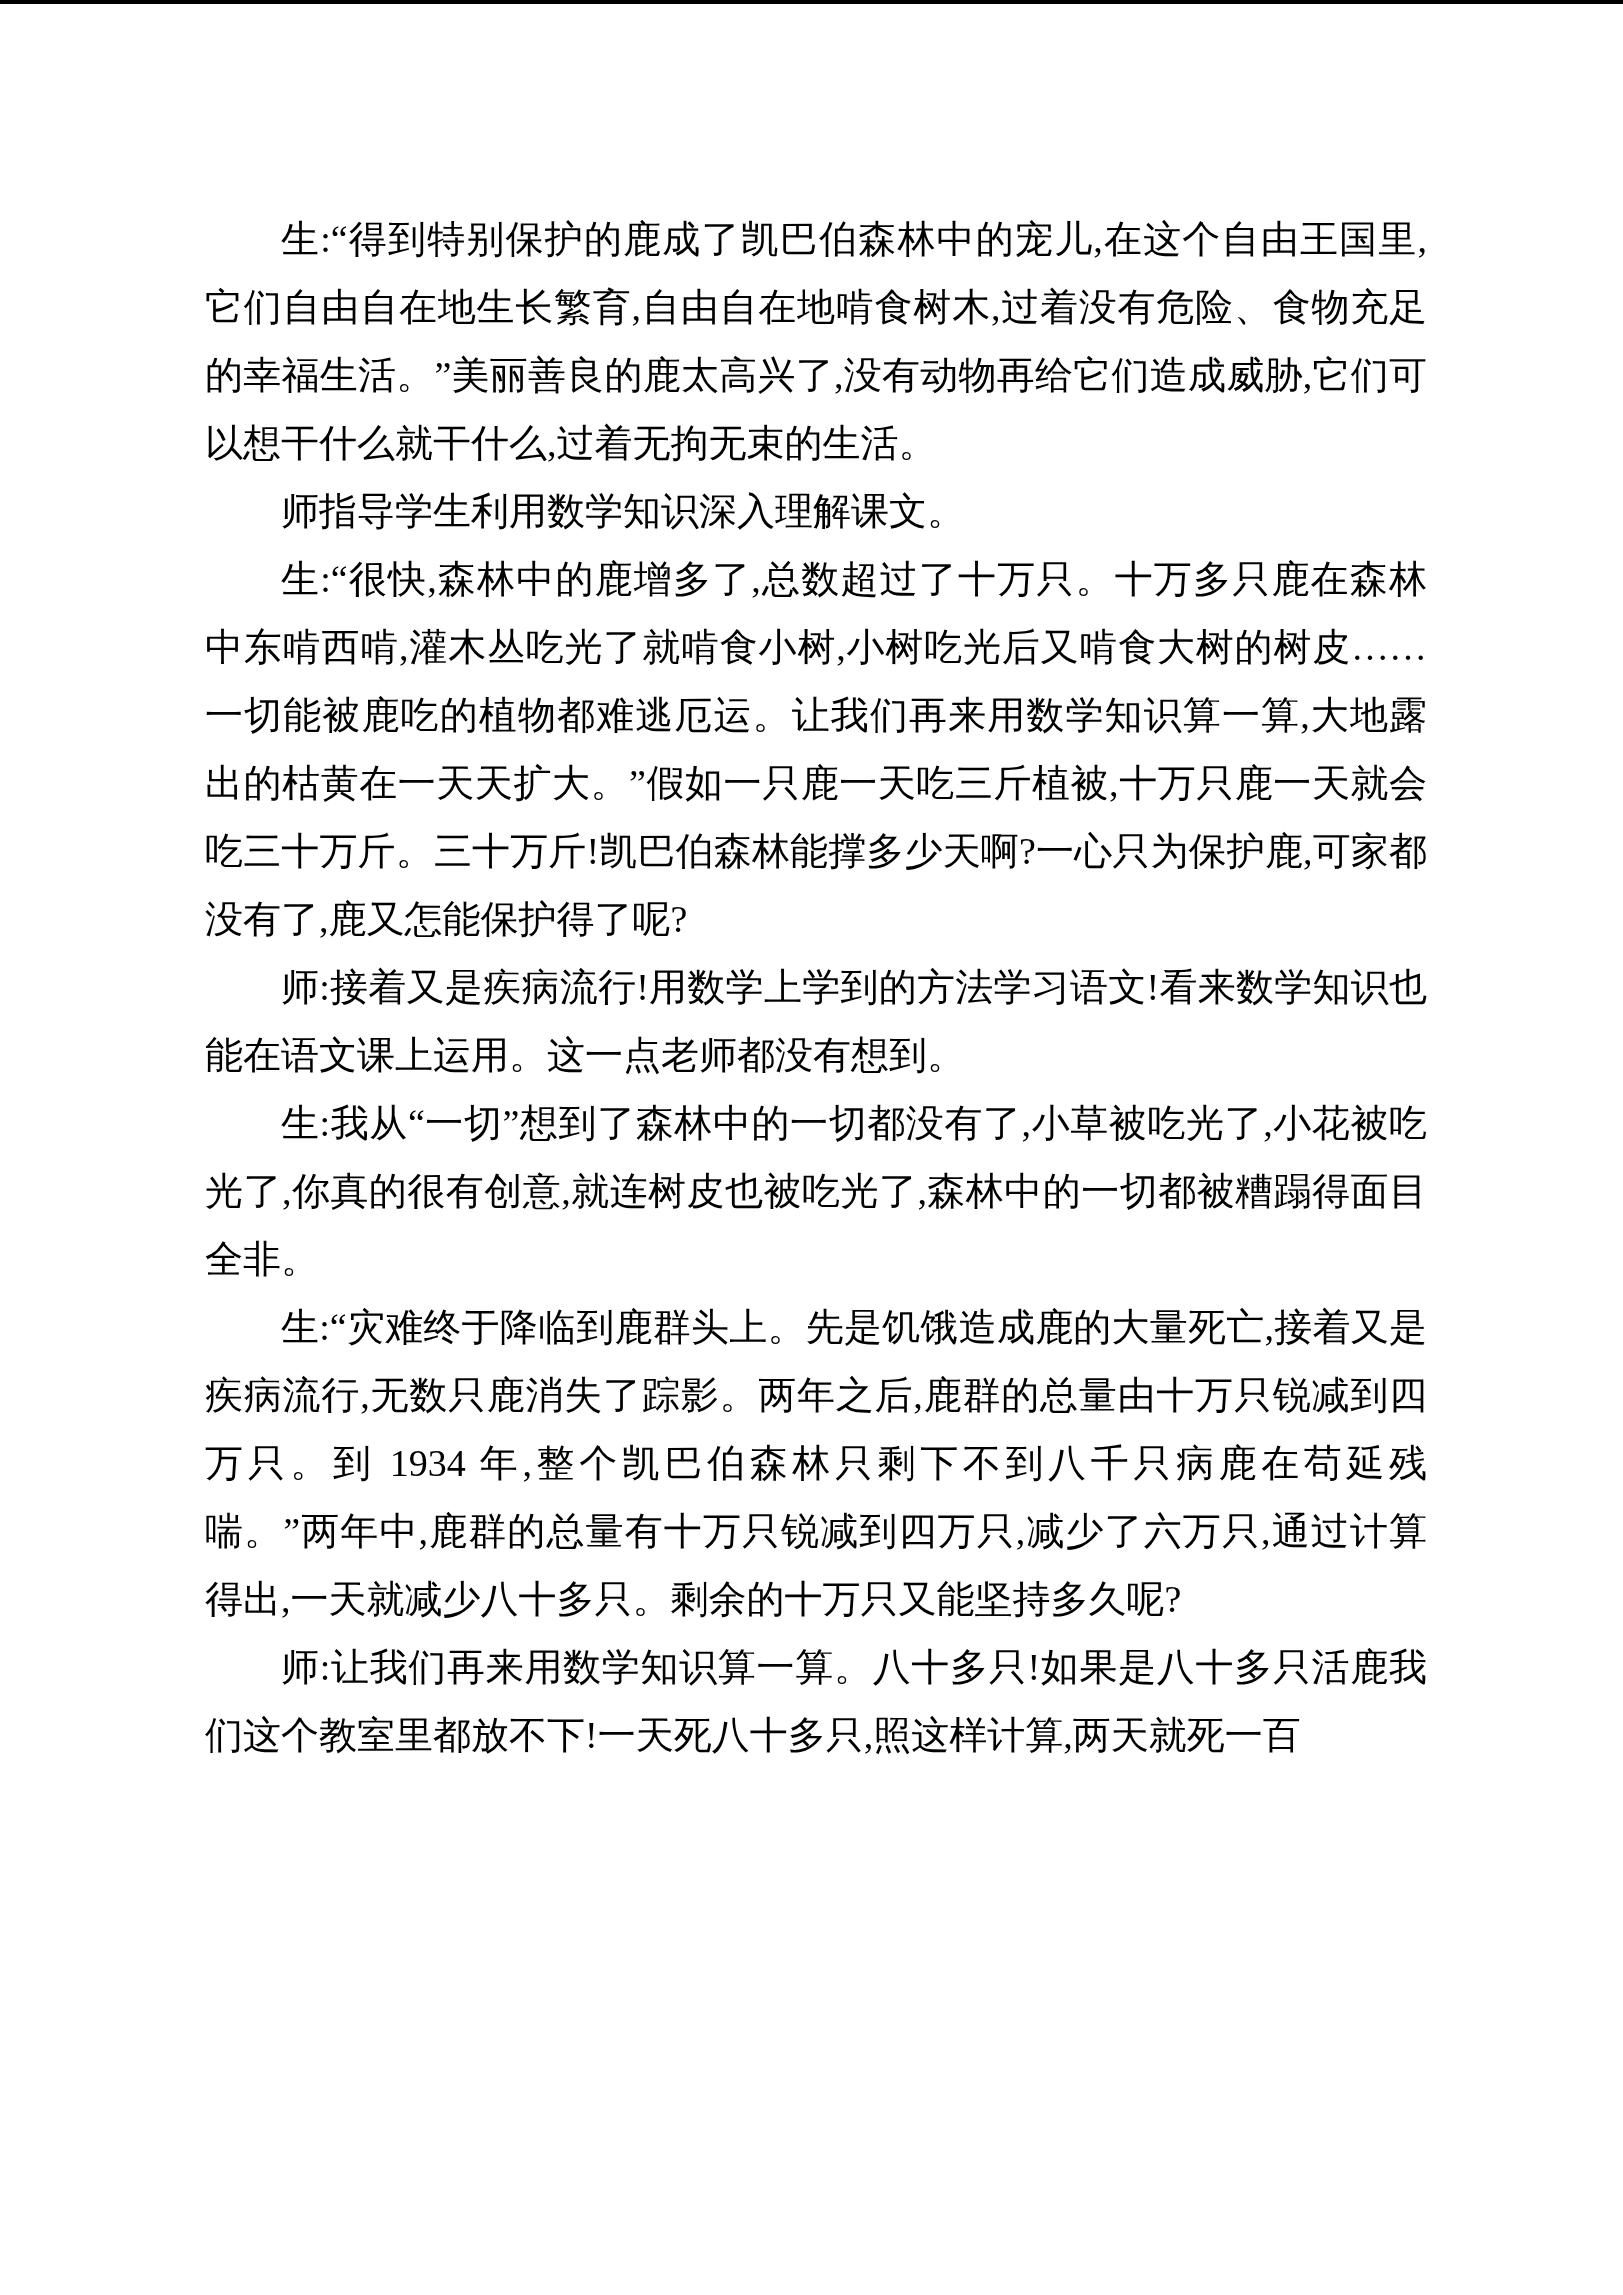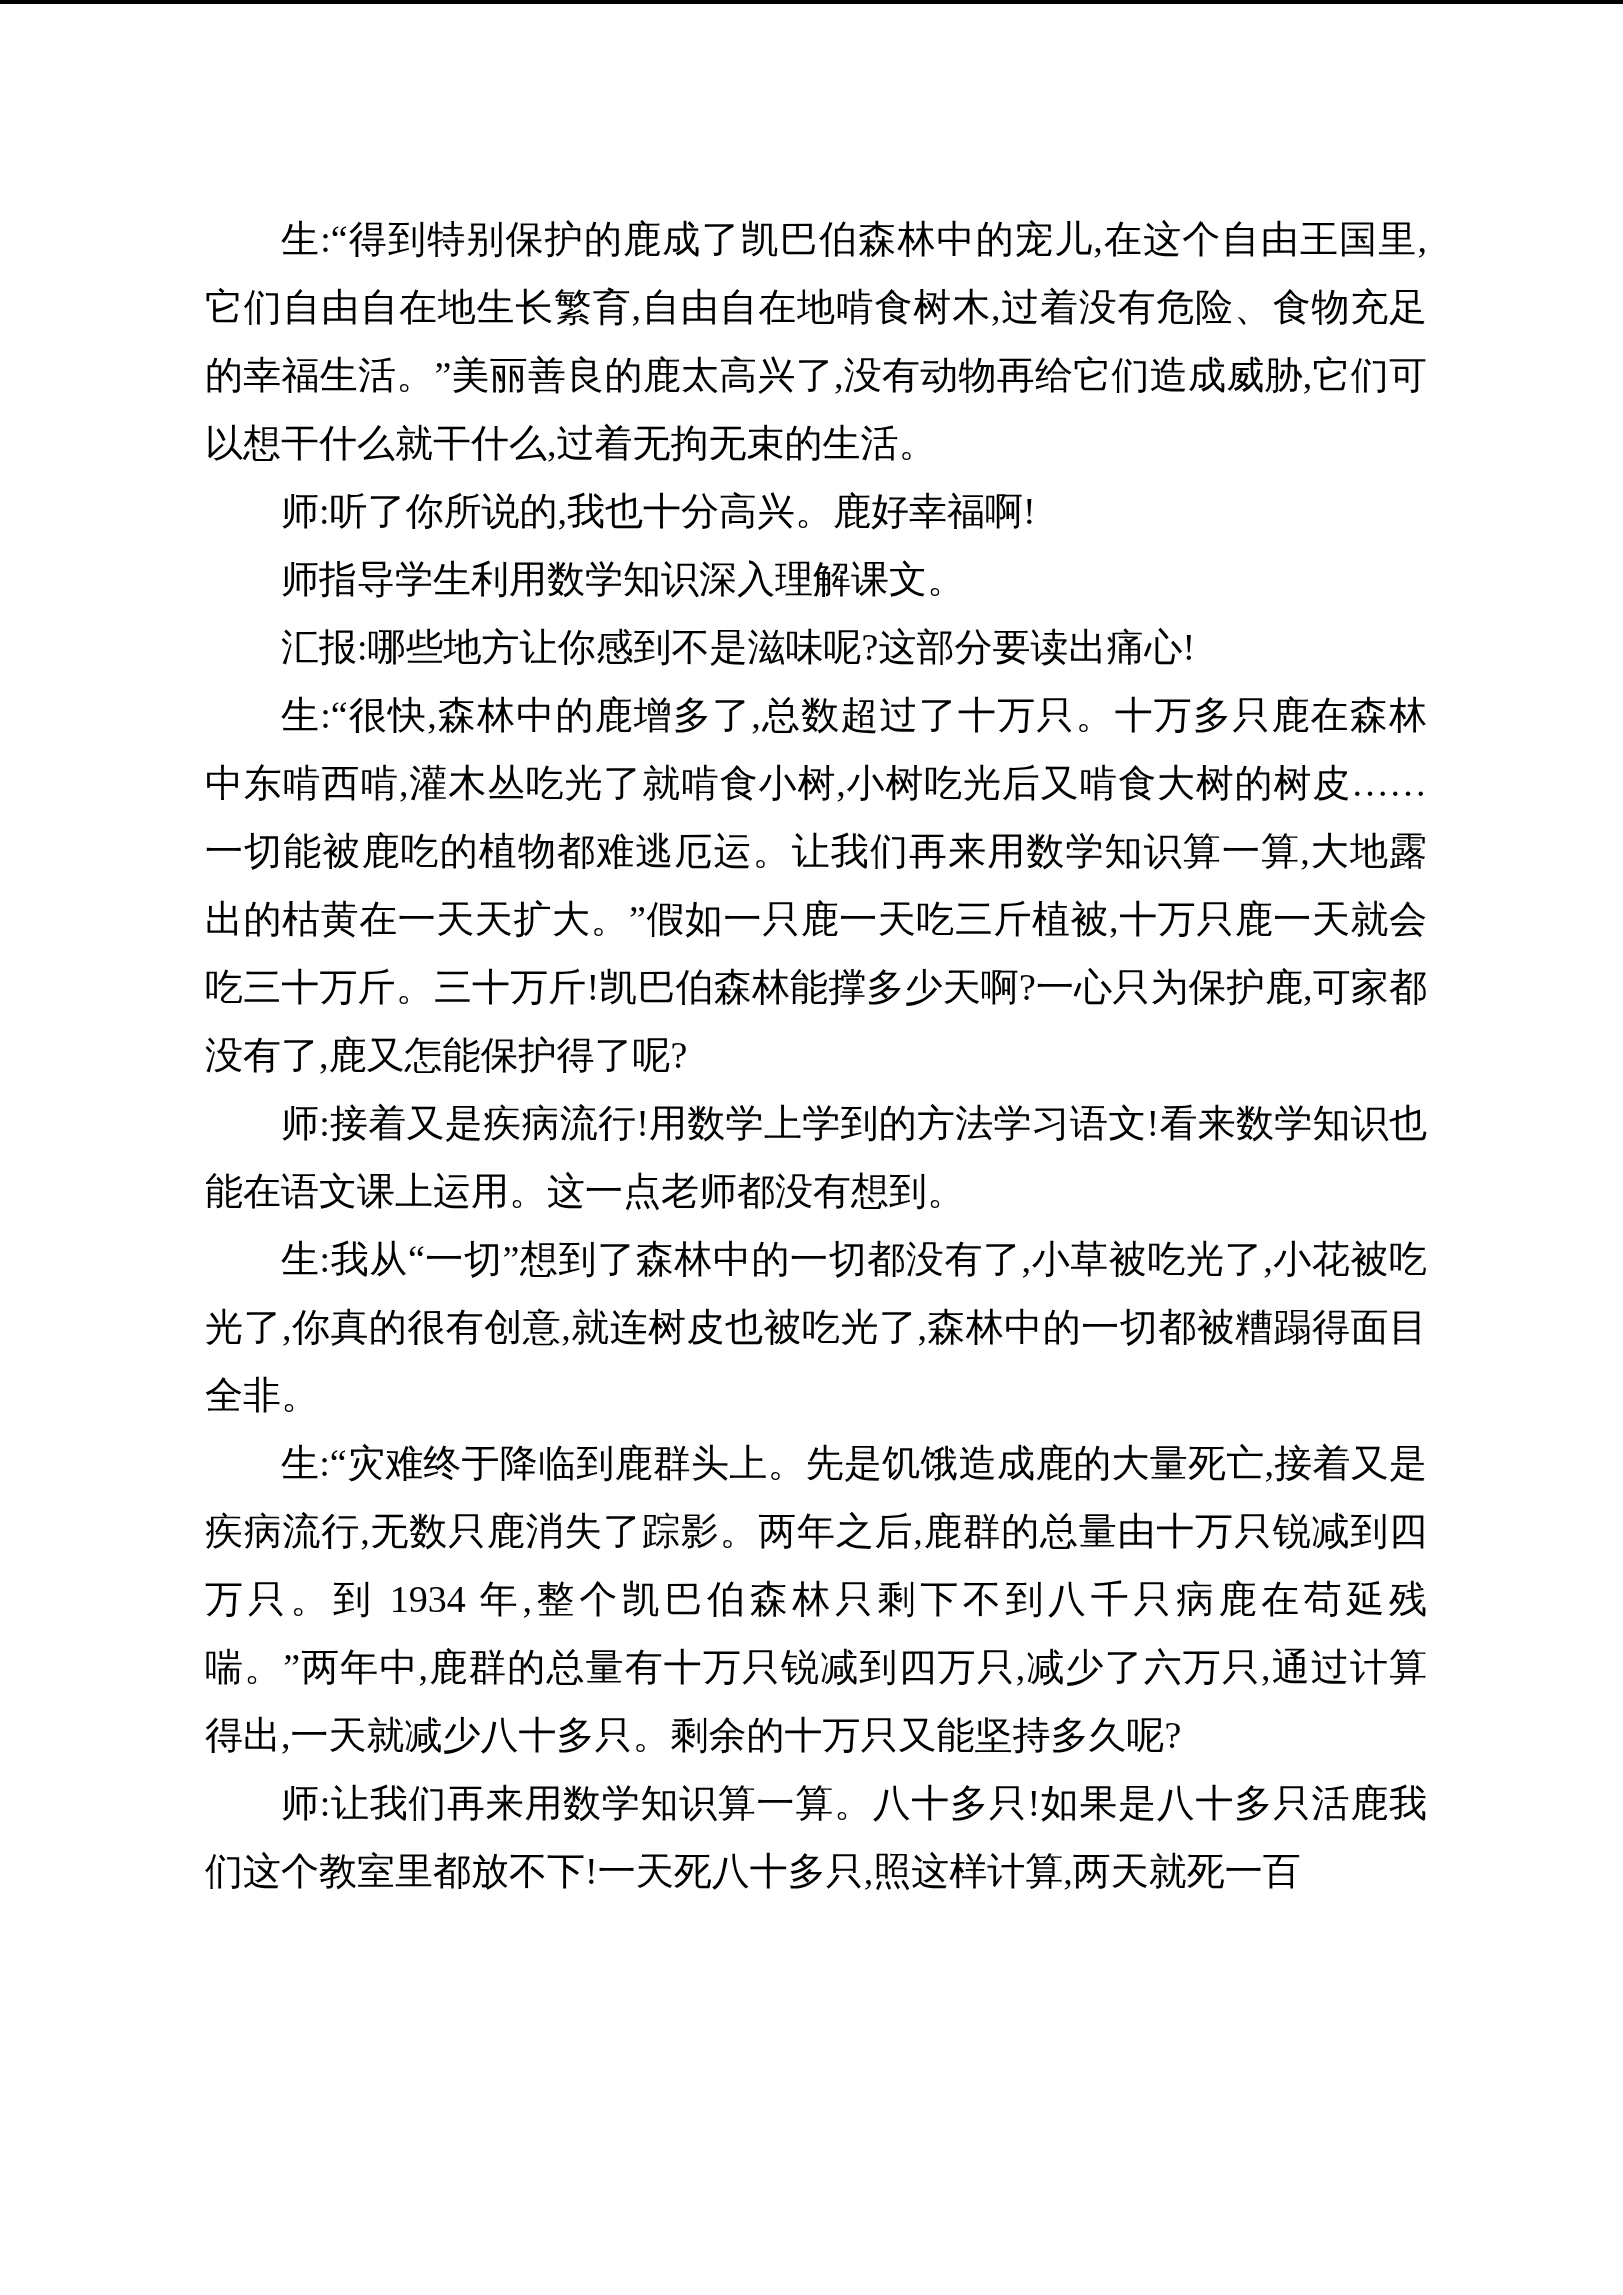--- a/index.html
+++ b/index.html
@@ -51,23 +51,21 @@
 </style>
 </head>
 <body>
 
 <div class="page">
   <div class="scan-border-top"></div>
   <div class="scan-border-right"></div>
 
   <div class="text-block">
     <p>生:“得到特别保护的鹿成了凯巴伯森林中的宠儿,在这个自由王国里,它们自由自在地生长繁育,自由自在地啃食树木,过着没有危险、食物充足的幸福生活。”美丽善良的鹿太高兴了,没有动物再给它们造成威胁,它们可以想干什么就干什么,过着无拘无束的生活。</p>
-    <p>师:听了你所说的,我也十分高兴。鹿好幸福啊!</p>
     <p>师指导学生利用数学知识深入理解课文。</p>
-    <p>汇报:哪些地方让你感到不是滋味呢?这部分要读出痛心!</p>
     <p>生:“很快,森林中的鹿增多了,总数超过了十万只。十万多只鹿在森林中东啃西啃,灌木丛吃光了就啃食小树,小树吃光后又啃食大树的树皮……一切能被鹿吃的植物都难逃厄运。让我们再来用数学知识算一算,大地露出的枯黄在一天天扩大。”假如一只鹿一天吃三斤植被,十万只鹿一天就会吃三十万斤。三十万斤!凯巴伯森林能撑多少天啊?一心只为保护鹿,可家都没有了,鹿又怎能保护得了呢?</p>
     <p>师:接着又是疾病流行!用数学上学到的方法学习语文!看来数学知识也能在语文课上运用。这一点老师都没有想到。</p>
     <p>生:我从“一切”想到了森林中的一切都没有了,小草被吃光了,小花被吃光了,你真的很有创意,就连树皮也被吃光了,森林中的一切都被糟蹋得面目全非。</p>
     <p>生:“灾难终于降临到鹿群头上。先是饥饿造成鹿的大量死亡,接着又是疾病流行,无数只鹿消失了踪影。两年之后,鹿群的总量由十万只锐减到四万只。到 1934 年,整个凯巴伯森林只剩下不到八千只病鹿在苟延残喘。”两年中,鹿群的总量有十万只锐减到四万只,减少了六万只,通过计算得出,一天就减少八十多只。剩余的十万只又能坚持多久呢?</p>
     <p>师:让我们再来用数学知识算一算。八十多只!如果是八十多只活鹿我们这个教室里都放不下!一天死八十多只,照这样计算,两天就死一百</p>
   </div>
 </div>
 
 
 </body></html>

